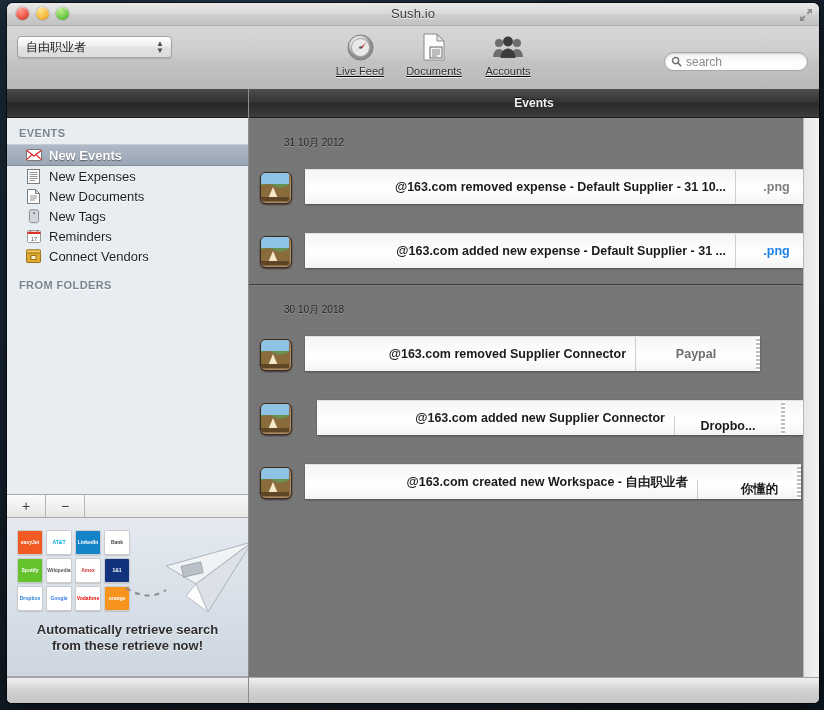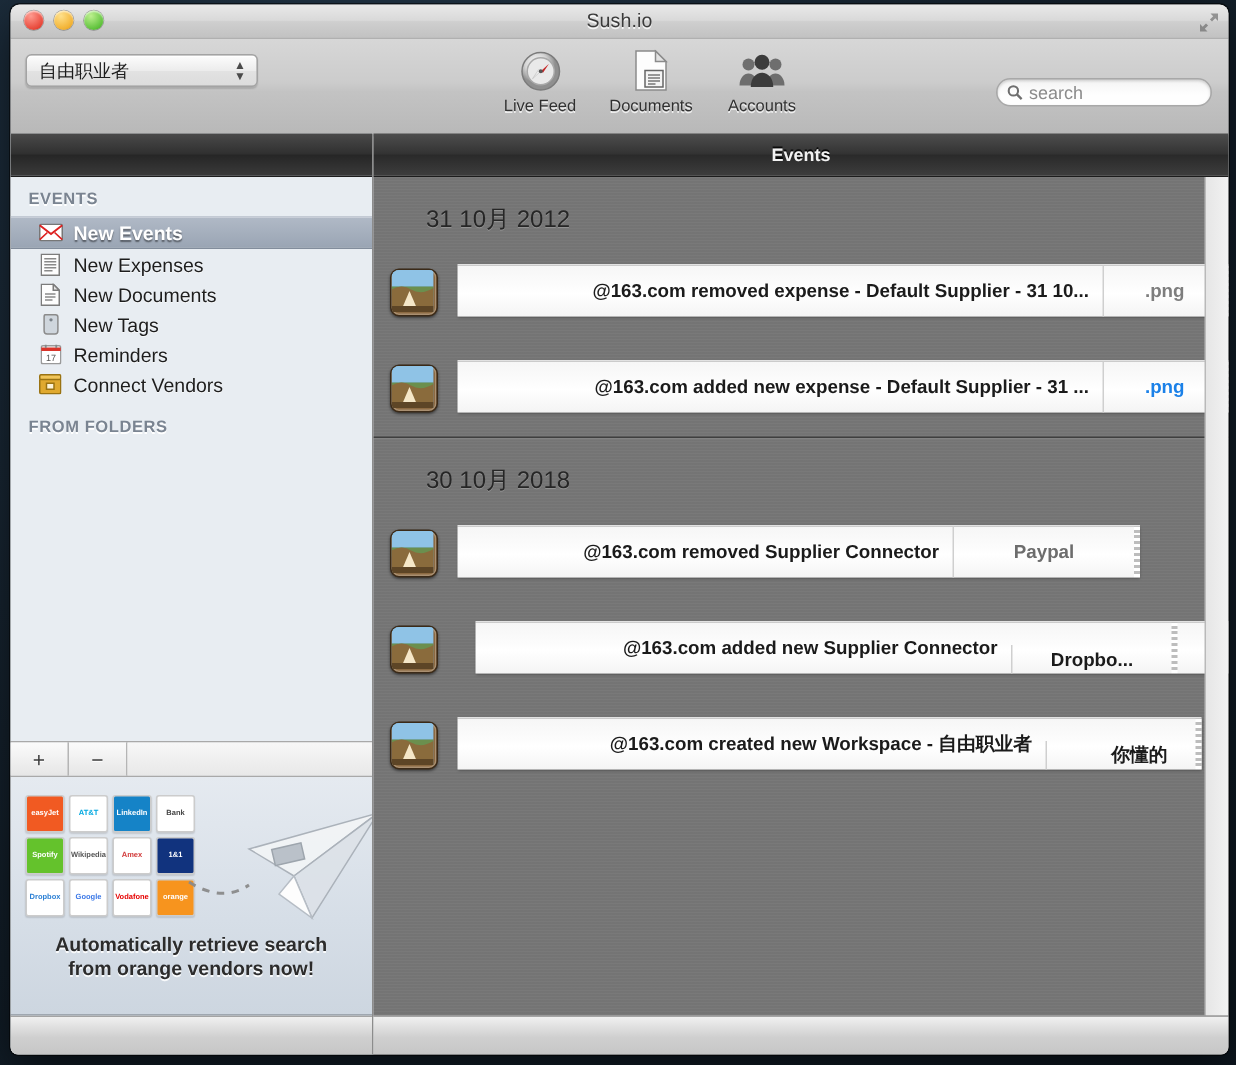--- a/index.html
+++ b/index.html
@@ -64,21 +64,21 @@
     background:linear-gradient(to bottom,#fdfdfd,#ececec 50%,#e2e2e2 51%,#dcdcdc);
     box-shadow:0 1px 1px rgba(0,0,0,.14), inset 0 1px 0 #fff;
     font-size:12px;color:#1c1c1c;
     display:flex;align-items:center;padding:0 8px;box-sizing:border-box;
   }
   .ws-select .arrows{
     position:absolute;right:7px;top:3px;display:flex;flex-direction:column;
     align-items:center;justify-content:center;line-height:7px;color:#4a4a4a;font-size:8px;
   }
   .tool-items{position:absolute;left:320px;top:4px;display:flex;gap:8px;}
-  .tool-item{width:66px;text-align:center;cursor:default;}
+  .tool-item{width:66px;text-align:center;cursor:default;text-decoration:underline;}
   .tool-item .glyph{height:34px;display:flex;align-items:center;justify-content:center;}
   .tool-item .lbl{font-size:11px;color:#303030;text-shadow:0 1px 0 rgba(255,255,255,.75);margin-top:1px;}
   .searchbox{
     position:absolute;right:11px;top:26px;width:144px;height:19px;
     border-radius:10px;border:1px solid #a8a8a8;
     background:linear-gradient(to bottom,#f3f3f3,#fefefe 60%);
     box-shadow:inset 0 1px 2px rgba(0,0,0,.17);
     display:flex;align-items:center;padding:0 6px;box-sizing:border-box;gap:4px;
   }
   .searchbox .ph{font-size:12px;color:#8b8b8b;}
@@ -170,21 +170,21 @@
   }
   .events-scroll{
     flex:1;position:relative;overflow:hidden;
     background:
       repeating-linear-gradient(to bottom, rgba(255,255,255,.022) 0 1px, rgba(0,0,0,.015) 1px 2px),
       #767676;
   }
   .grp-sep{height:1px;background:#3f3f3f;box-shadow:0 1px 0 rgba(255,255,255,.08);}
   .grp{padding:0;}
   .grp-date{
-    font-size:16px;color:#262626;padding:18px 0 6px 35px;
+    font-size:10px;color:#262626;padding:18px 0 6px 35px;
     text-shadow:0 1px 0 rgba(255,255,255,.22);
   }
   .ev-row{position:relative;height:64px;}
   .ev-thumb{
     position:absolute;left:11px;top:16px;width:30px;height:30px;border-radius:6px;
     border:1px solid #3b2a18;box-shadow:0 1px 2px rgba(0,0,0,.5), inset 0 0 0 1px rgba(255,255,255,.25);
     overflow:hidden;background:#8c6a42;
   }
   .bubble{
     position:absolute;top:13px;height:34px;display:flex;align-items:stretch;
@@ -431,21 +431,21 @@
           </div>
         <svg class="plane" viewBox="0 0 130 80">
           <path d="M2 52 q22 14 40 2" fill="none" stroke="#8b8b8b" stroke-width="2" stroke-dasharray="5 5"></path>
           <path d="M42 30 L128 6 L72 48 Z" fill="#f2f4f6" stroke="#a9b0b8"></path>
           <path d="M72 48 L128 6 L84 76 Z" fill="#dde2e8" stroke="#a9b0b8"></path>
           <path d="M72 48 L84 76 L62 60 Z" fill="#ffffff" stroke="#b5bcc4"></path>
           <rect x="58" y="28" width="20" height="11" fill="#b9c0c8" stroke="#9aa2aa" transform="rotate(-13 68 33)"></rect>
         </svg>
         <div class="promo-txt">
           <div>Automatically retrieve search</div>
-          <div>from orange vendors now!</div>
+          <div>from these retrieve now!</div>
         </div>
       </div>
 
       <div class="sb-bottom"></div>
     </div>
 
     <div class="main">
       <div class="main-head">
         <div class="t">Events</div>
       </div>

